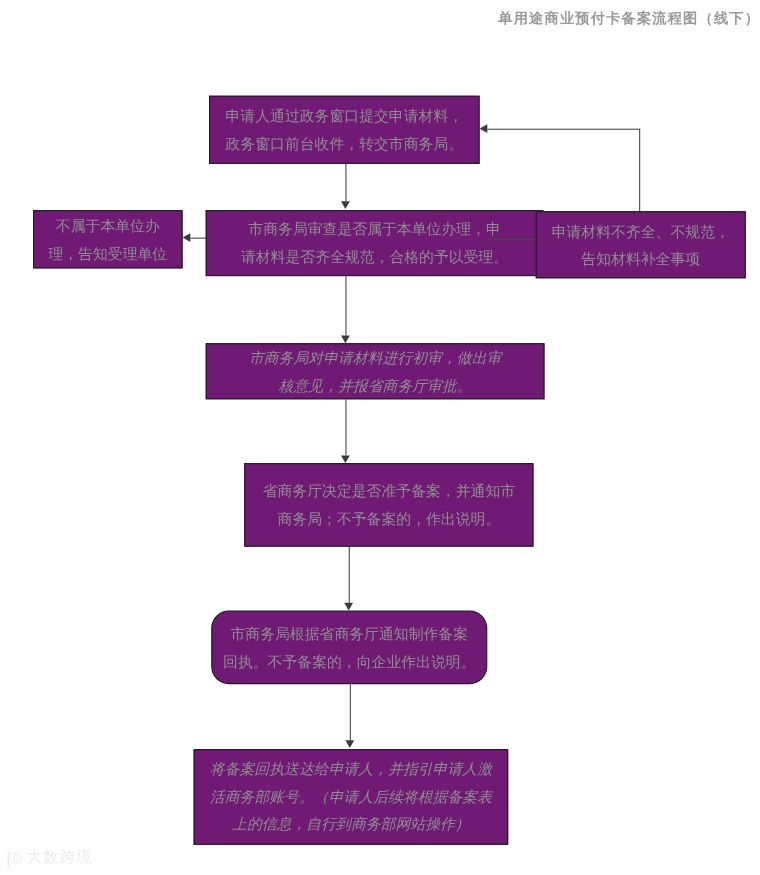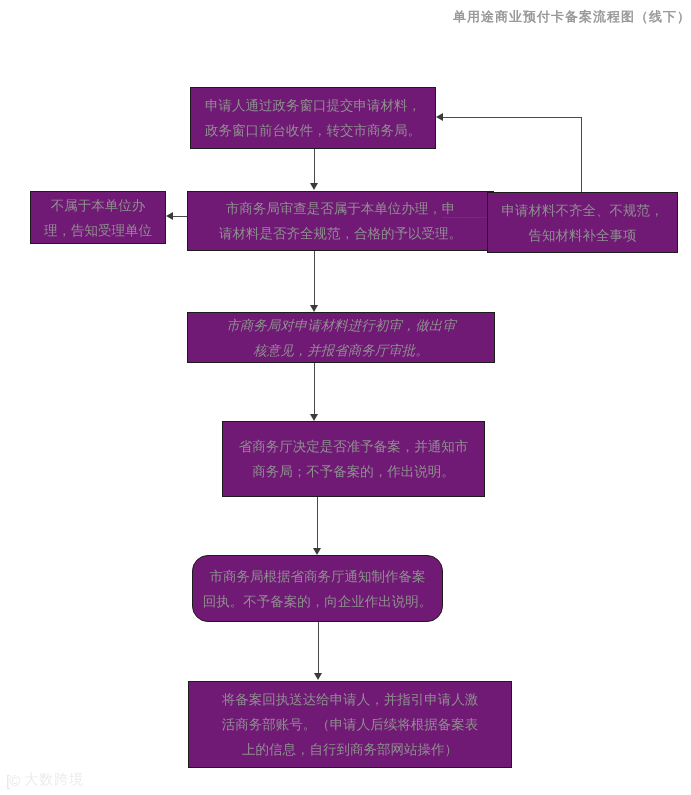--- a/index.html
+++ b/index.html
@@ -154,21 +154,21 @@
   <div class="arrow-down" style="left:313px; top:548px;"></div>
 
   <div class="node" style="left:192px; top:555px; width:251px; height:67px;border-radius:16px;">
     <div class="txt">市商务局根据省商务厅通知制作备案
 回执。不予备案的，向企业作出说明。</div>
   </div>
 
   <div class="vline" style="left:318px; top:622px; height:51px;"></div>
   <div class="arrow-down" style="left:314px; top:673px;"></div>
 
-  <div class="node" style="left:188px; top:681px; width:324px; height:87px;">
+  <div class="node" style="left:176px; top:681px; width:286px; height:87px;font-style:italic;">
     <div class="txt">将备案回执送达给申请人，并指引申请人激
 活商务部账号。（申请人后续将根据备案表
 上的信息，自行到商务部网站操作）</div>
   </div>
 
   <div class="watermark">
     <span class="wm-mark">[©</span>
     <span class="wm-text">大数跨境</span>
   </div>
 

